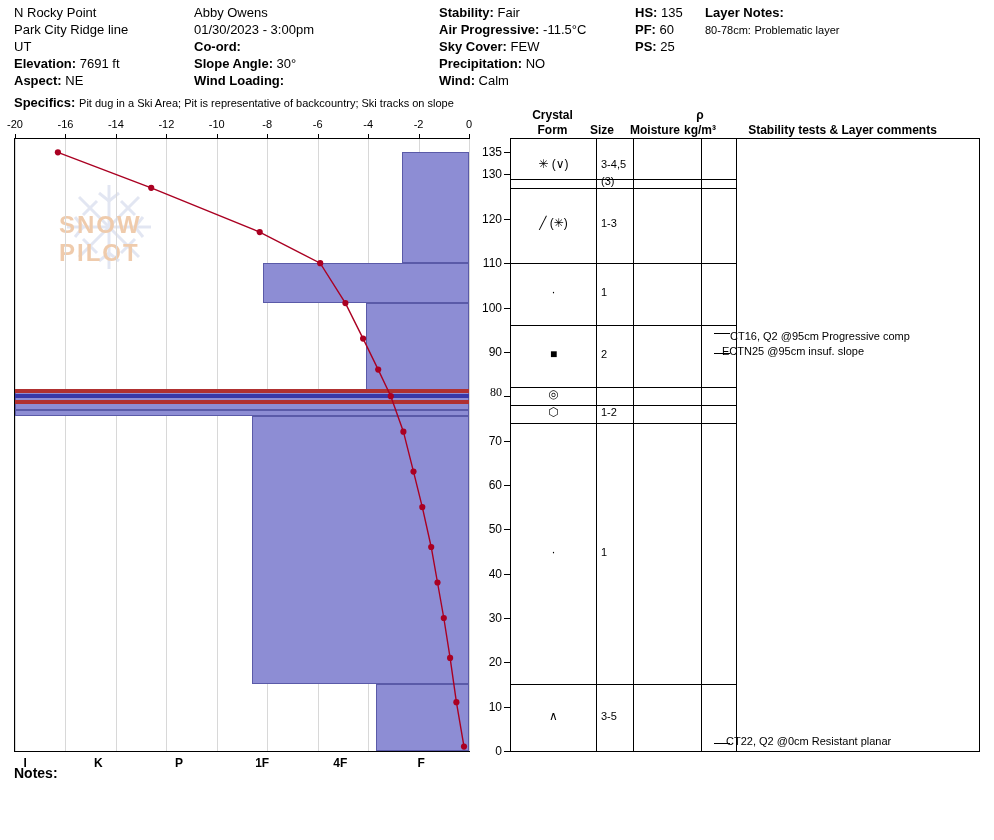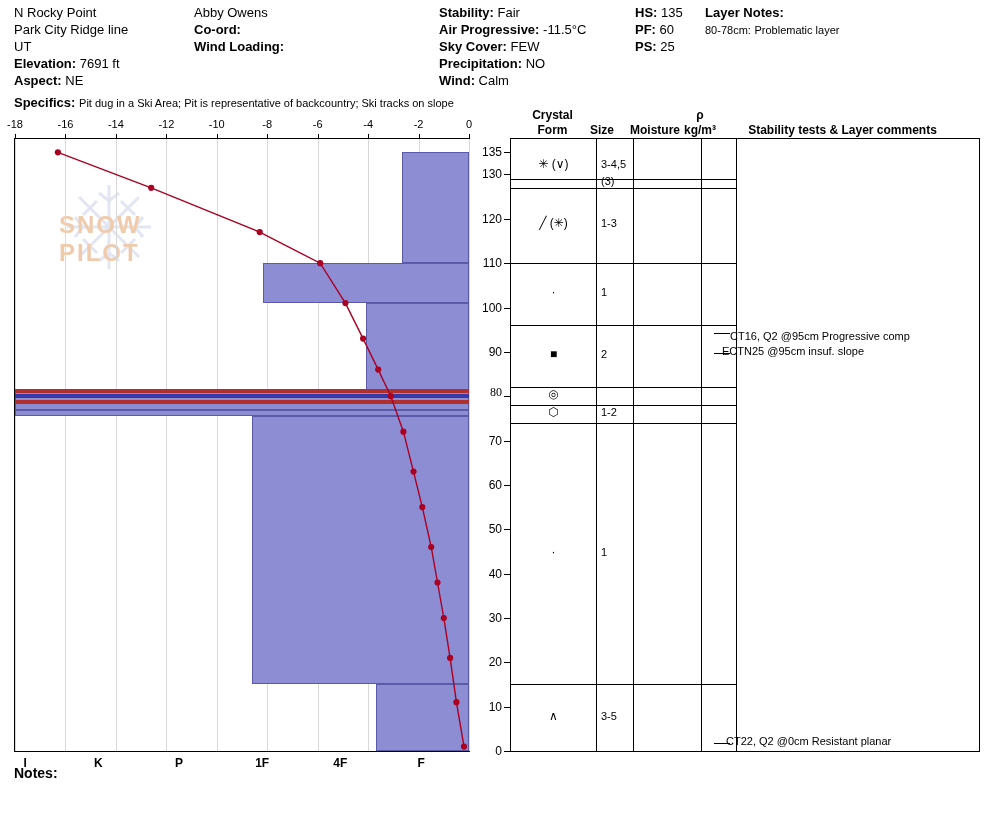--- a/index.html
+++ b/index.html
@@ -69,21 +69,23 @@
   <div class="hdr-col" id="col1">
     <div class="row"><span>N Rocky Point</span></div>
     <div class="row"><span>Park City Ridge line</span></div>
     <div class="row"><span>UT</span></div>
     <div class="row"><span class="b">Elevation:</span> <span>7691 ft</span></div>
     <div class="row"><span class="b">Aspect:</span> <span>NE</span></div>
   </div>
 
   <div class="hdr-col" id="col2">
     <div class="row"><span>Abby Owens</span></div>
+    <div class="row"><span>01/30/2023 - 3:00pm</span></div>
     <div class="row"><span class="b">Co-ord:</span> <span></span></div>
+    <div class="row"><span class="b">Slope Angle:</span> <span>30°</span></div>
     <div class="row"><span class="b">Wind Loading:</span> <span></span></div>
   </div>
 
   <div class="hdr-col" id="col3">
     <div class="row"><span class="b">Stability:</span> <span>Fair</span></div>
     <div class="row"><span class="b">Air Progressive:</span> <span>-11.5°C</span></div>
     <div class="row"><span class="b">Sky Cover:</span> <span>FEW</span></div>
     <div class="row"><span class="b">Precipitation:</span> <span>NO</span></div>
     <div class="row"><span class="b">Wind:</span> <span>Calm</span></div>
   </div>
@@ -99,21 +101,21 @@
     <div class="row"><span class="sm">80-78cm:</span> <span class="sm">Problematic layer</span></div>
   </div>
 
   <div class="specifics">
     <span class="b">Specifics:</span>
     <span class="txt">Pit dug in a Ski Area;  Pit is representative of backcountry;  Ski tracks on slope</span>
   </div>
 </div>
 
 <div id="axis-top">
-    <div class="xt" style="left: 1px;">-18</div>
+    <div class="xt" style="left: 1px;">-20</div>
     <div class="xtick" style="left: 1px;"></div>
     <div class="xt" style="left: 51.4444px;">-16</div>
     <div class="xtick" style="left: 51.4444px;"></div>
     <div class="xt" style="left: 101.889px;">-14</div>
     <div class="xtick" style="left: 101.889px;"></div>
     <div class="xt" style="left: 152.333px;">-12</div>
     <div class="xtick" style="left: 152.333px;"></div>
     <div class="xt" style="left: 202.778px;">-10</div>
     <div class="xtick" style="left: 202.778px;"></div>
     <div class="xt" style="left: 253.222px;">-8</div>

